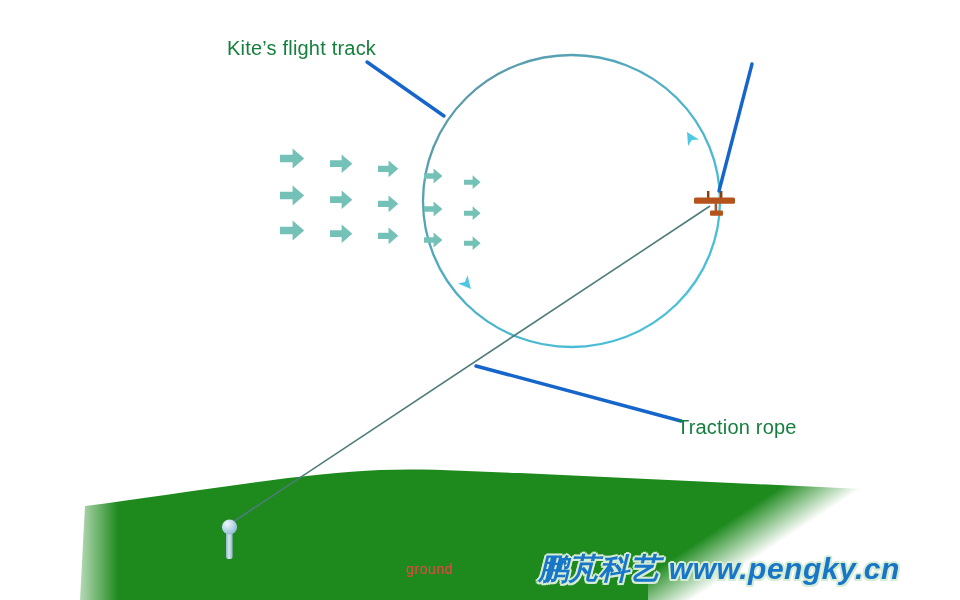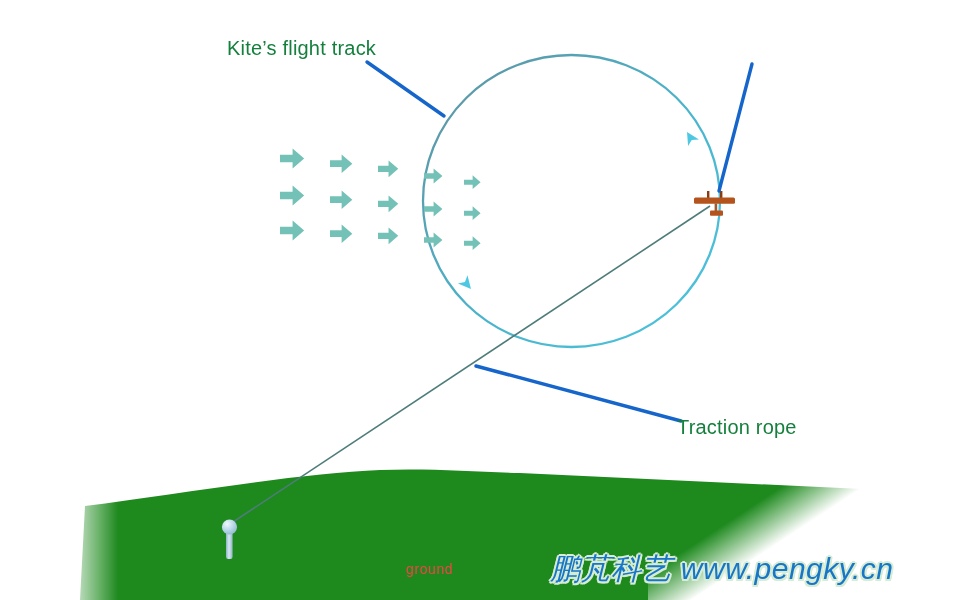--- a/index.html
+++ b/index.html
@@ -14,21 +14,21 @@
     left:122px;top:150px;width:146px;text-align:center;
     font-family:"DejaVu Serif","Liberation Serif",serif;
     font-style:italic;font-weight:bold;font-size:29px;line-height:32px;
     color:#2aa69f;
   }
   .lbl-ground{left:406px;top:516px;font-size:14px;color:#ef4444;letter-spacing:0.6px;margin-top:45px;}
   .lbl-flight{left:227px;top:37px;}
   .lbl-turbine{left:686px;top:38px;}
   .lbl-traction{left:677px;top:416px;}
   .watermark{
-    left:550px;top:549px;font-size:30px;font-weight:normal;font-style:italic;
+    left:538px;top:549px;font-size:30px;font-weight:bold;font-style:italic;
     color:#1876c8;letter-spacing:0.5px;
     text-shadow:
       -2px 0 0 #d6ecd4, 2px 0 0 #d6ecd4, 0 -2px 0 #d6ecd4, 0 2px 0 #d6ecd4,
       -1.5px -1.5px 0 #d6ecd4, 1.5px -1.5px 0 #d6ecd4,
       -1.5px 1.5px 0 #d6ecd4, 1.5px 1.5px 0 #d6ecd4;
   }
 </style>
 </head>
 <body>
 

